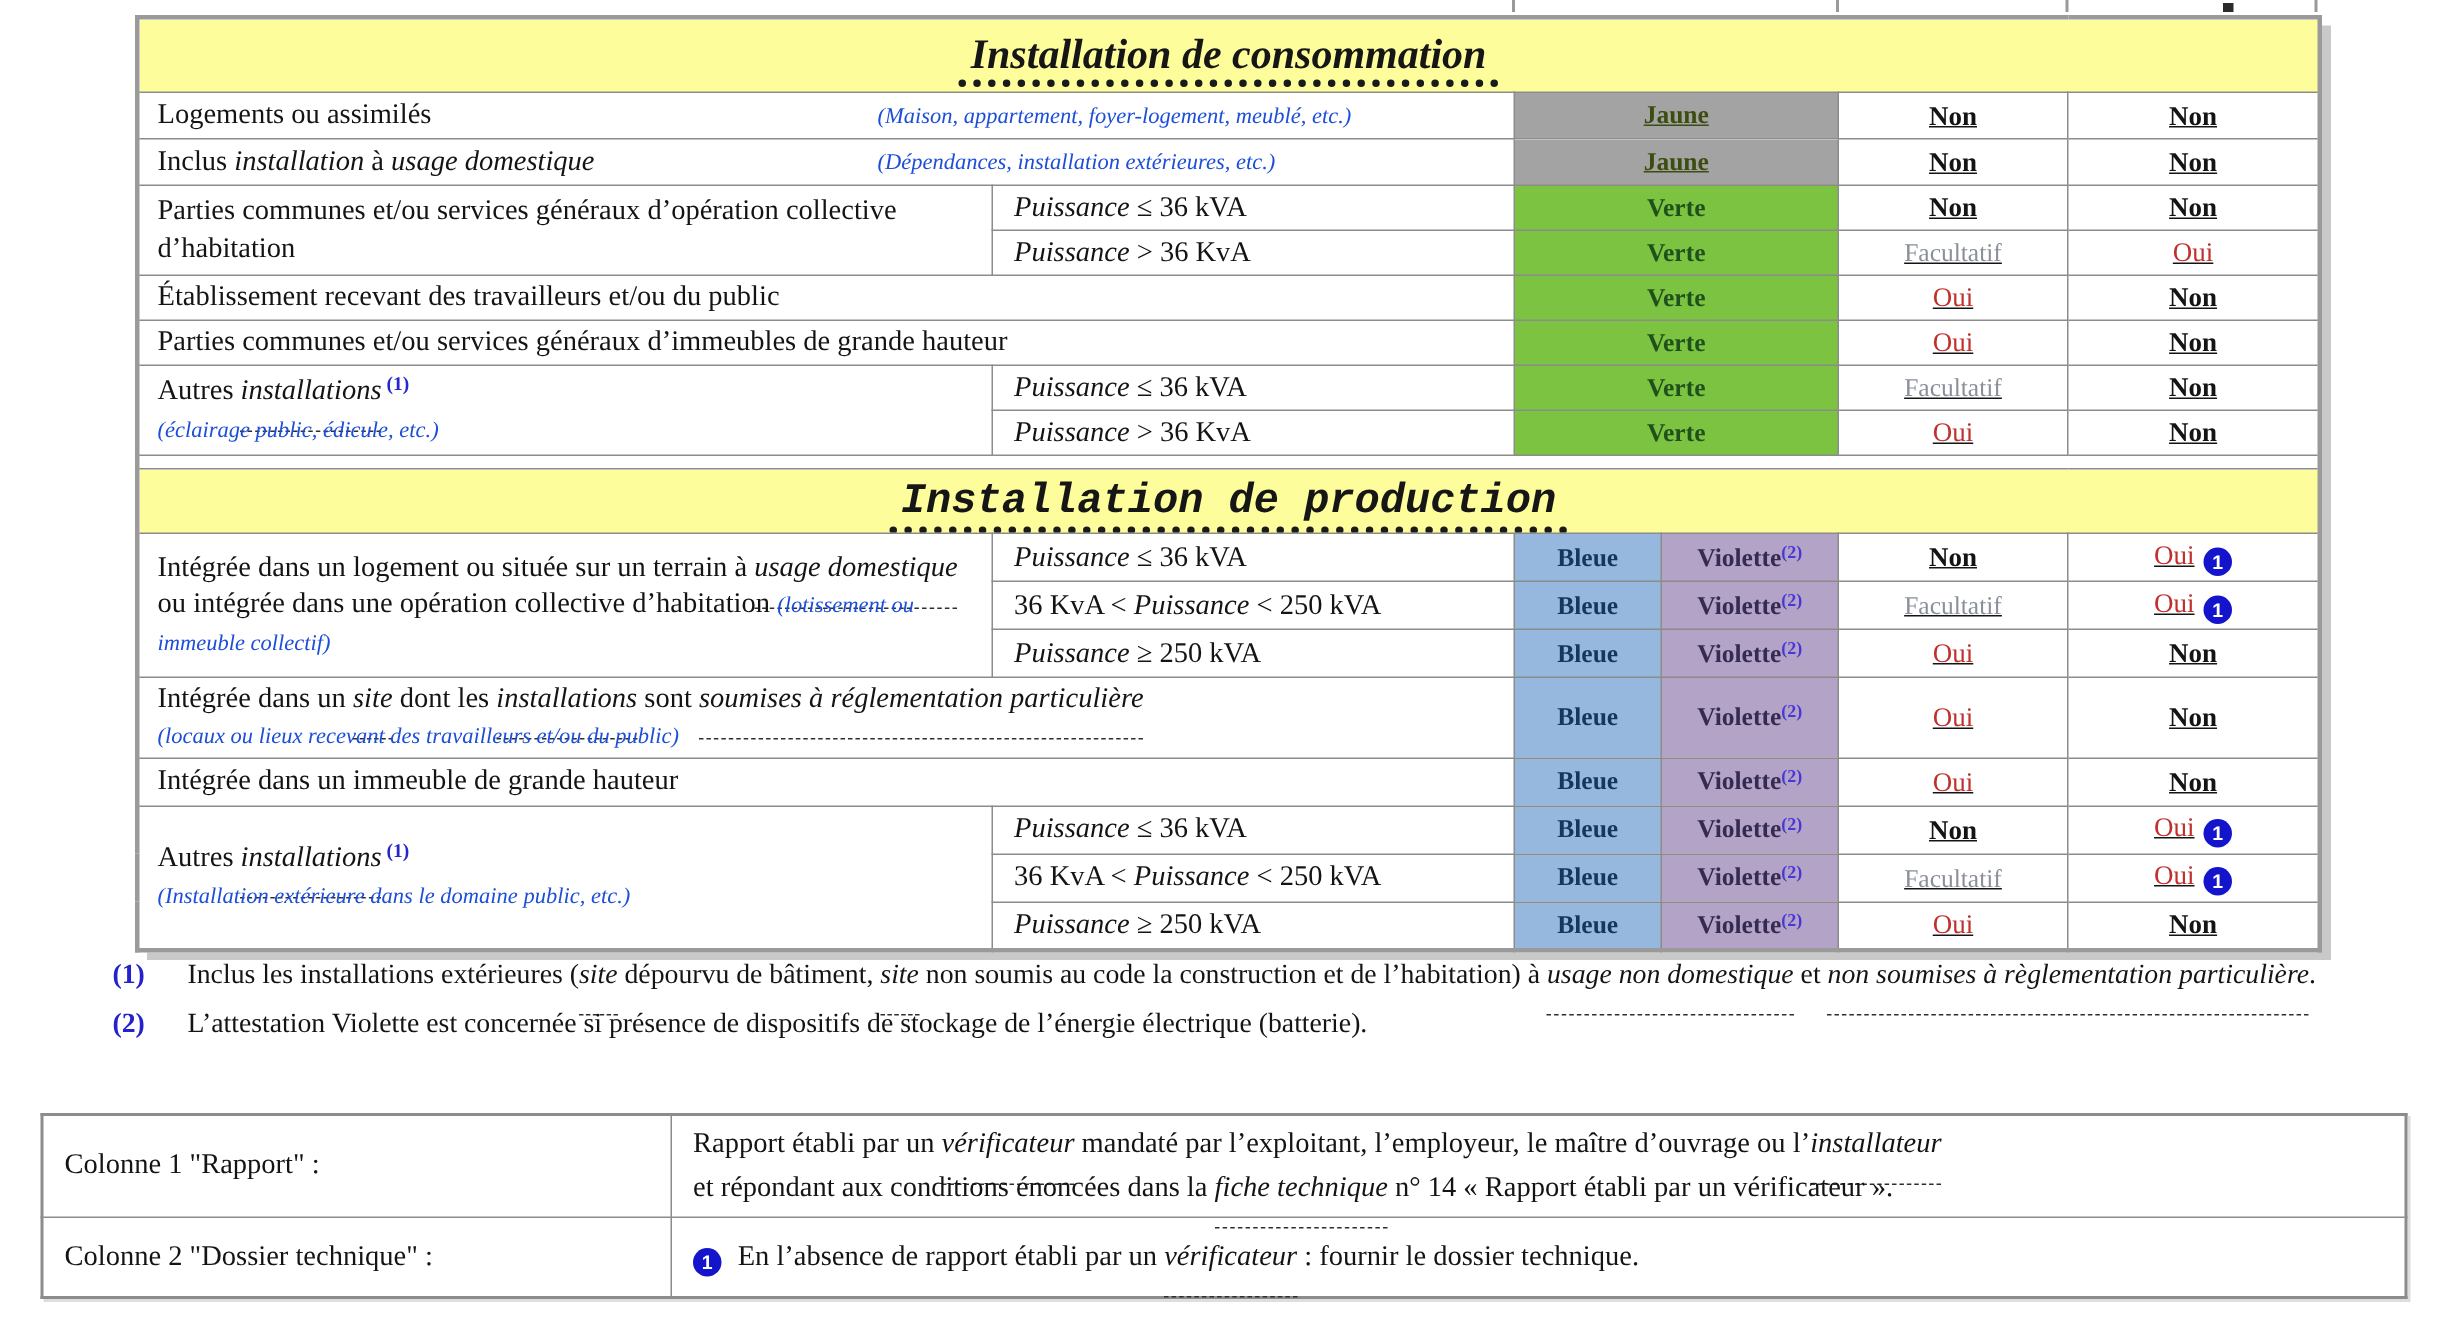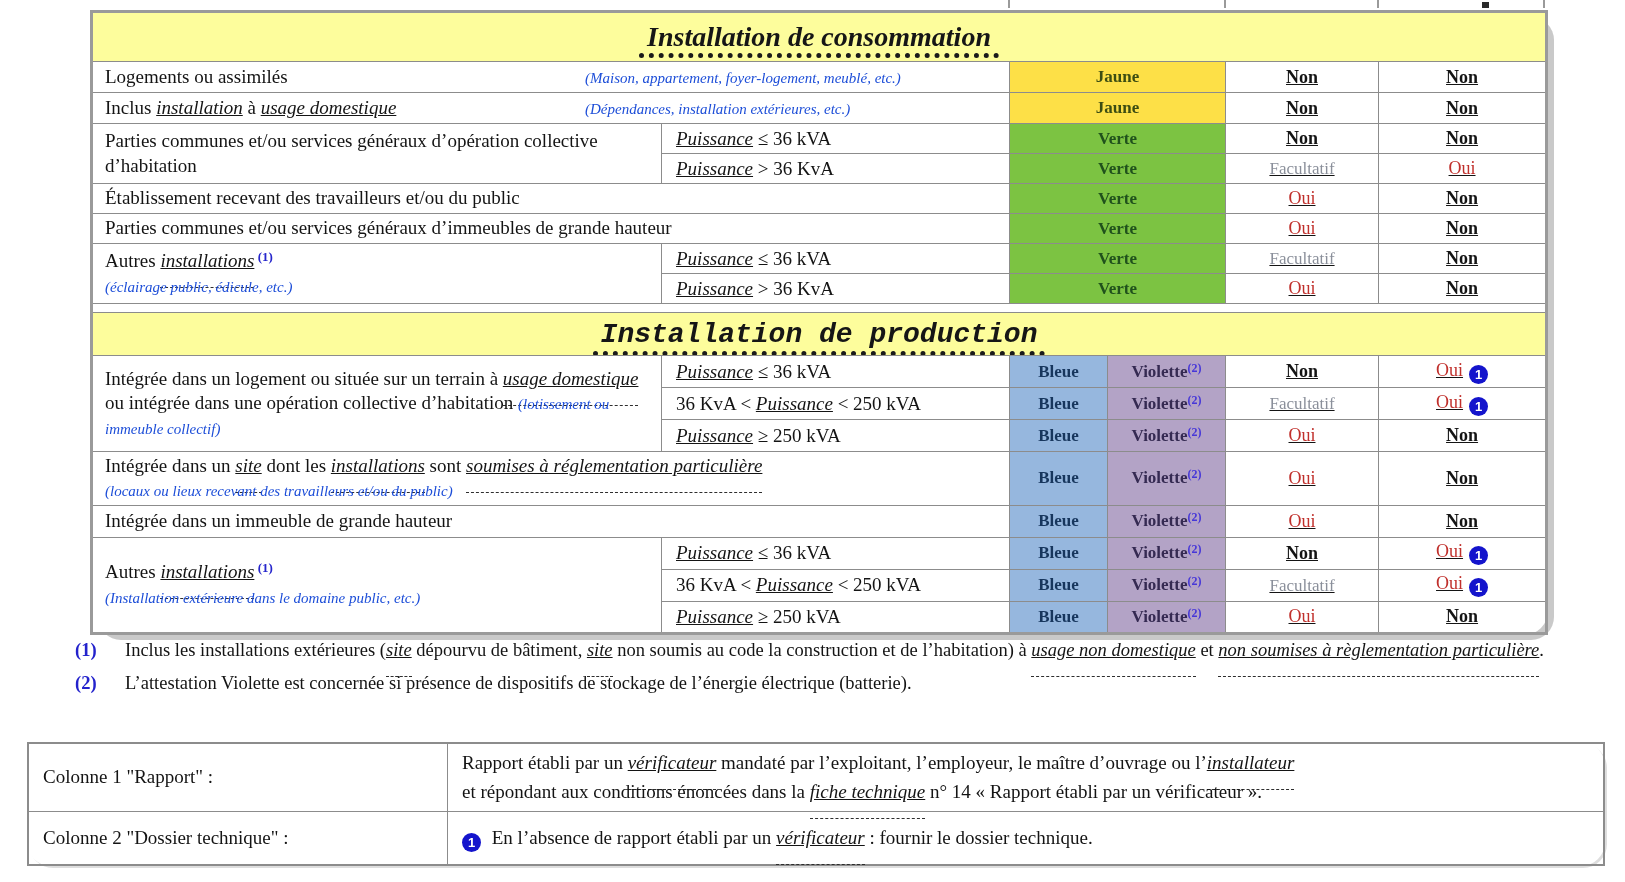--- a/index.html
+++ b/index.html
@@ -5,49 +5,49 @@
   html,body{margin:0;padding:0;background:#fff;}
   #canvas{position:relative;width:1625px;height:882px;background:#ffffff;overflow:hidden;
           font-family:"Liberation Serif","DejaVu Serif",serif;color:#141414;}
 
   
   .tick{position:absolute;top:0;width:2px;height:8px;background:#9a9a9a;}
   .tick-square{position:absolute;top:2px;width:7px;height:6px;background:#2a2a2a;}
 
   
   #main-table-wrap{position:absolute;left:90px;top:10px;}
-  table{border-collapse:collapse;table-layout:fixed;border-radius:24px;}
+  table{border-collapse:collapse;table-layout:fixed;}
   #main-table{width:1455px;border:3px solid #9a9a9a;box-shadow:7px 6px 0 -1px #c9c9c9;background:#fff;}
   #main-table td{border:1px solid #8c8c8c;vertical-align:middle;overflow:hidden;}
 
   .title-row td{background:#FDFD9C;text-align:center;height:46px;border-bottom:2px solid #8c8c8c;}
   .sec-title{font-weight:bold;font-style:italic;font-size:28px;color:#161616;
              border-bottom:5px dotted #1a1a1a;padding:0 8px 1px;}
   .prod-title-row td{height:40px;font-family:Liberation Mono, monospace;}
 
   .rh31{height:31px;} .rh30{height:30px;} .rh32{height:32px;} .rh48{height:48px;}
   .spacer td{height:6px;background:#fff;border-top:2px solid #9a9a9a;border-bottom:2px solid #9a9a9a;}
 
   .desc{font-size:19px;padding:2px 10px 2px 12px;line-height:1.28;text-align:left;}
   .desc-flex{position:relative;}
   .abs-note{position:absolute;left:492px;top:50%;transform:translateY(-50%);white-space:nowrap;}
   .power{font-size:19px;padding-left:14px;text-align:left;}
 
   .cell-color{text-align:center;font-weight:bold;font-size:17px;}
-  .cell-jaune{background:#fde047;color:#3c4d12;}
+  .cell-jaune{background:#a3a3a3;color:#3c4d12;text-decoration:underline;}
   .cell-verte{background:#7CC342;color:#20511c;}
   .cell-bleue{background:#96B7DE;color:#17365D;}
   .cell-violette{background:#B3A3C6;color:#352a52;}
 
   .val{text-align:center;font-size:18px;text-decoration:underline;}
   [data-style="non"]{font-weight:bold;color:#141414;}
   [data-style="oui"]{color:#C0302C;}
   [data-style="fac"]{color:#8a8f9a;font-size:17px;}
 
-  .seg-u{font-style:italic;border-bottom:1.5px dashed #2e2e2e;padding-bottom:16px;text-decoration:underline;}
+  .seg-u{font-style:italic;border-bottom:1.5px dashed #2e2e2e;padding-bottom:16px;}
   .seg-r{color:#1d4ed8;font-style:italic;font-size:15px;}
   .seg-sup{font-size:13px;position:relative;top:-6px;color:#2626cc;font-weight:bold;}
   .seg-sup2{font-size:12px;position:relative;top:-5px;color:#4637d8;font-weight:bold;}
   .seg-badge,.badge{display:inline-block;width:19px;height:19px;border-radius:50%;background:#1414CC;
          color:#fff;font-size:13px;line-height:19px;text-align:center;font-weight:bold;
          font-family:"Liberation Sans",sans-serif;vertical-align:-3px;margin-left:6px;}
   .seg-badge{margin-left:0;margin-right:6px;}
 
   
   #footnotes{position:absolute;left:75px;top:637px;width:1505px;display:flex;flex-direction:column;gap:7px;}

